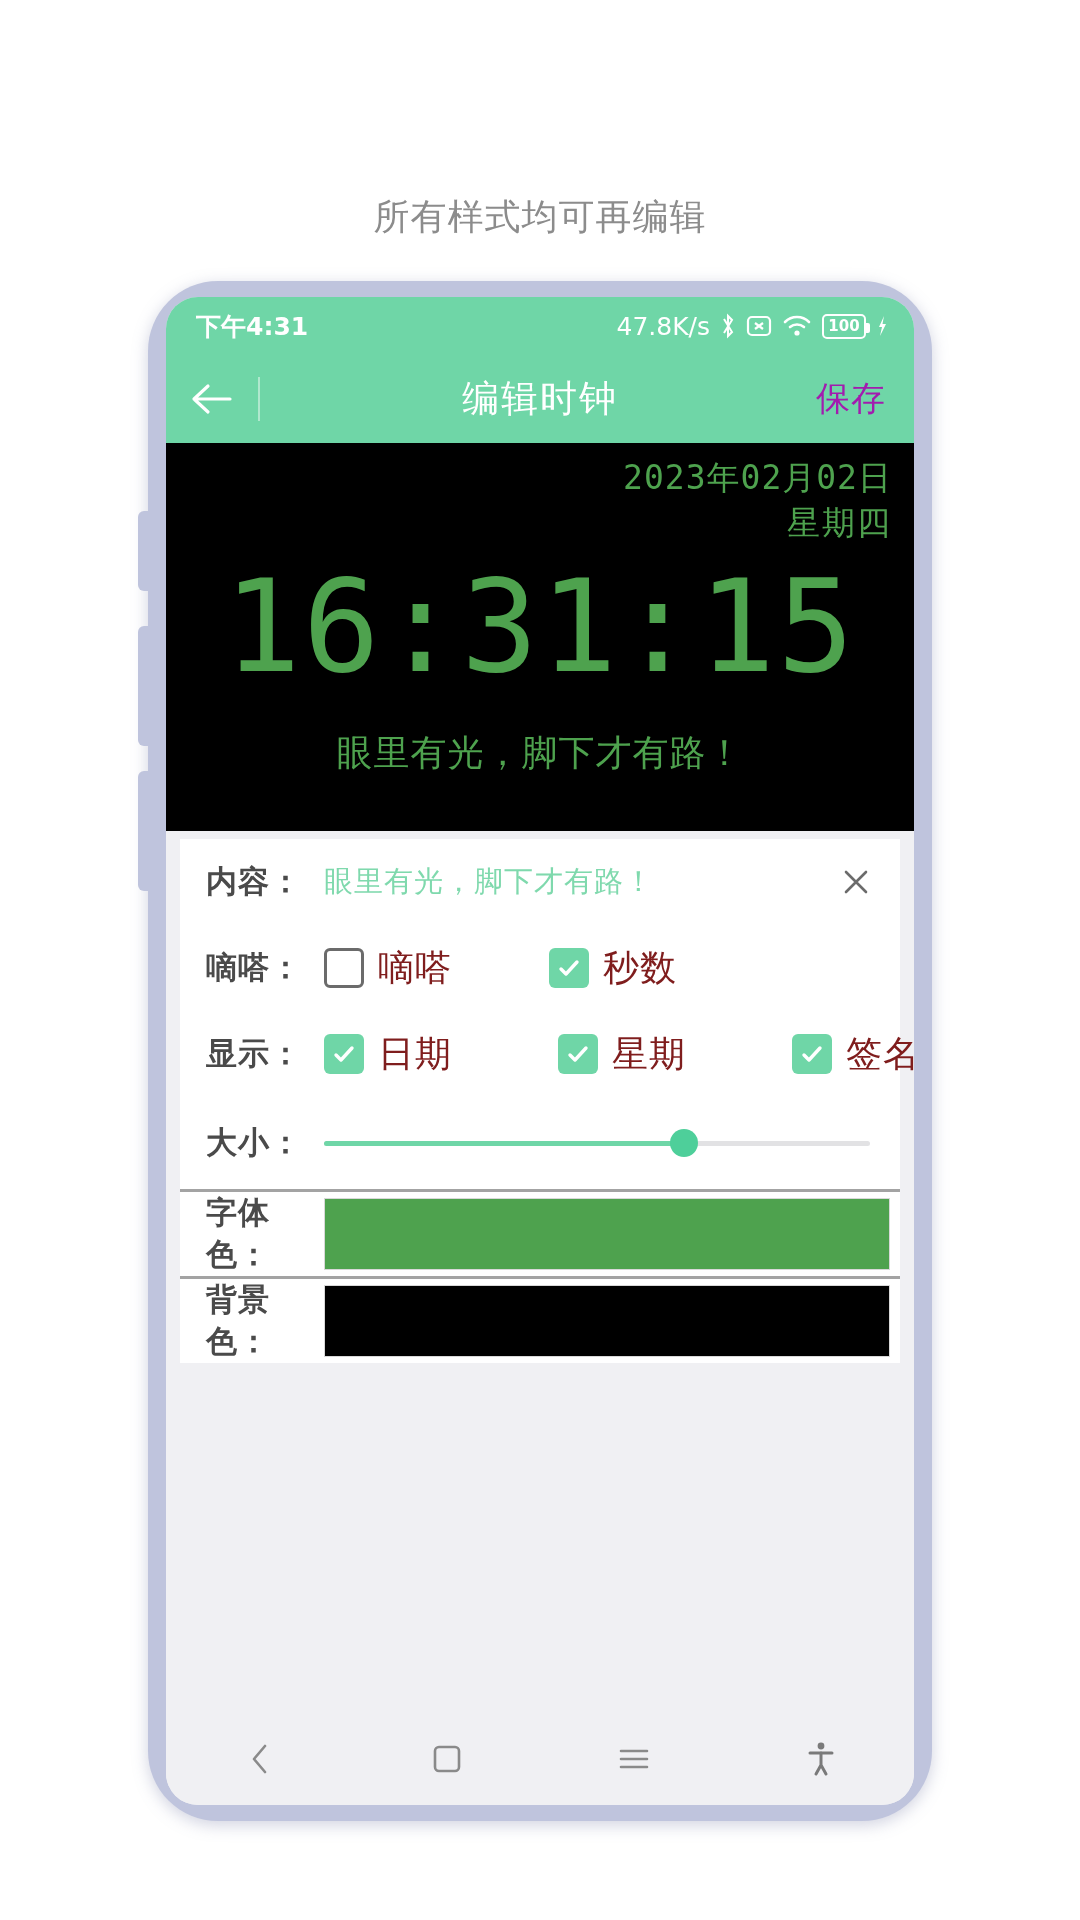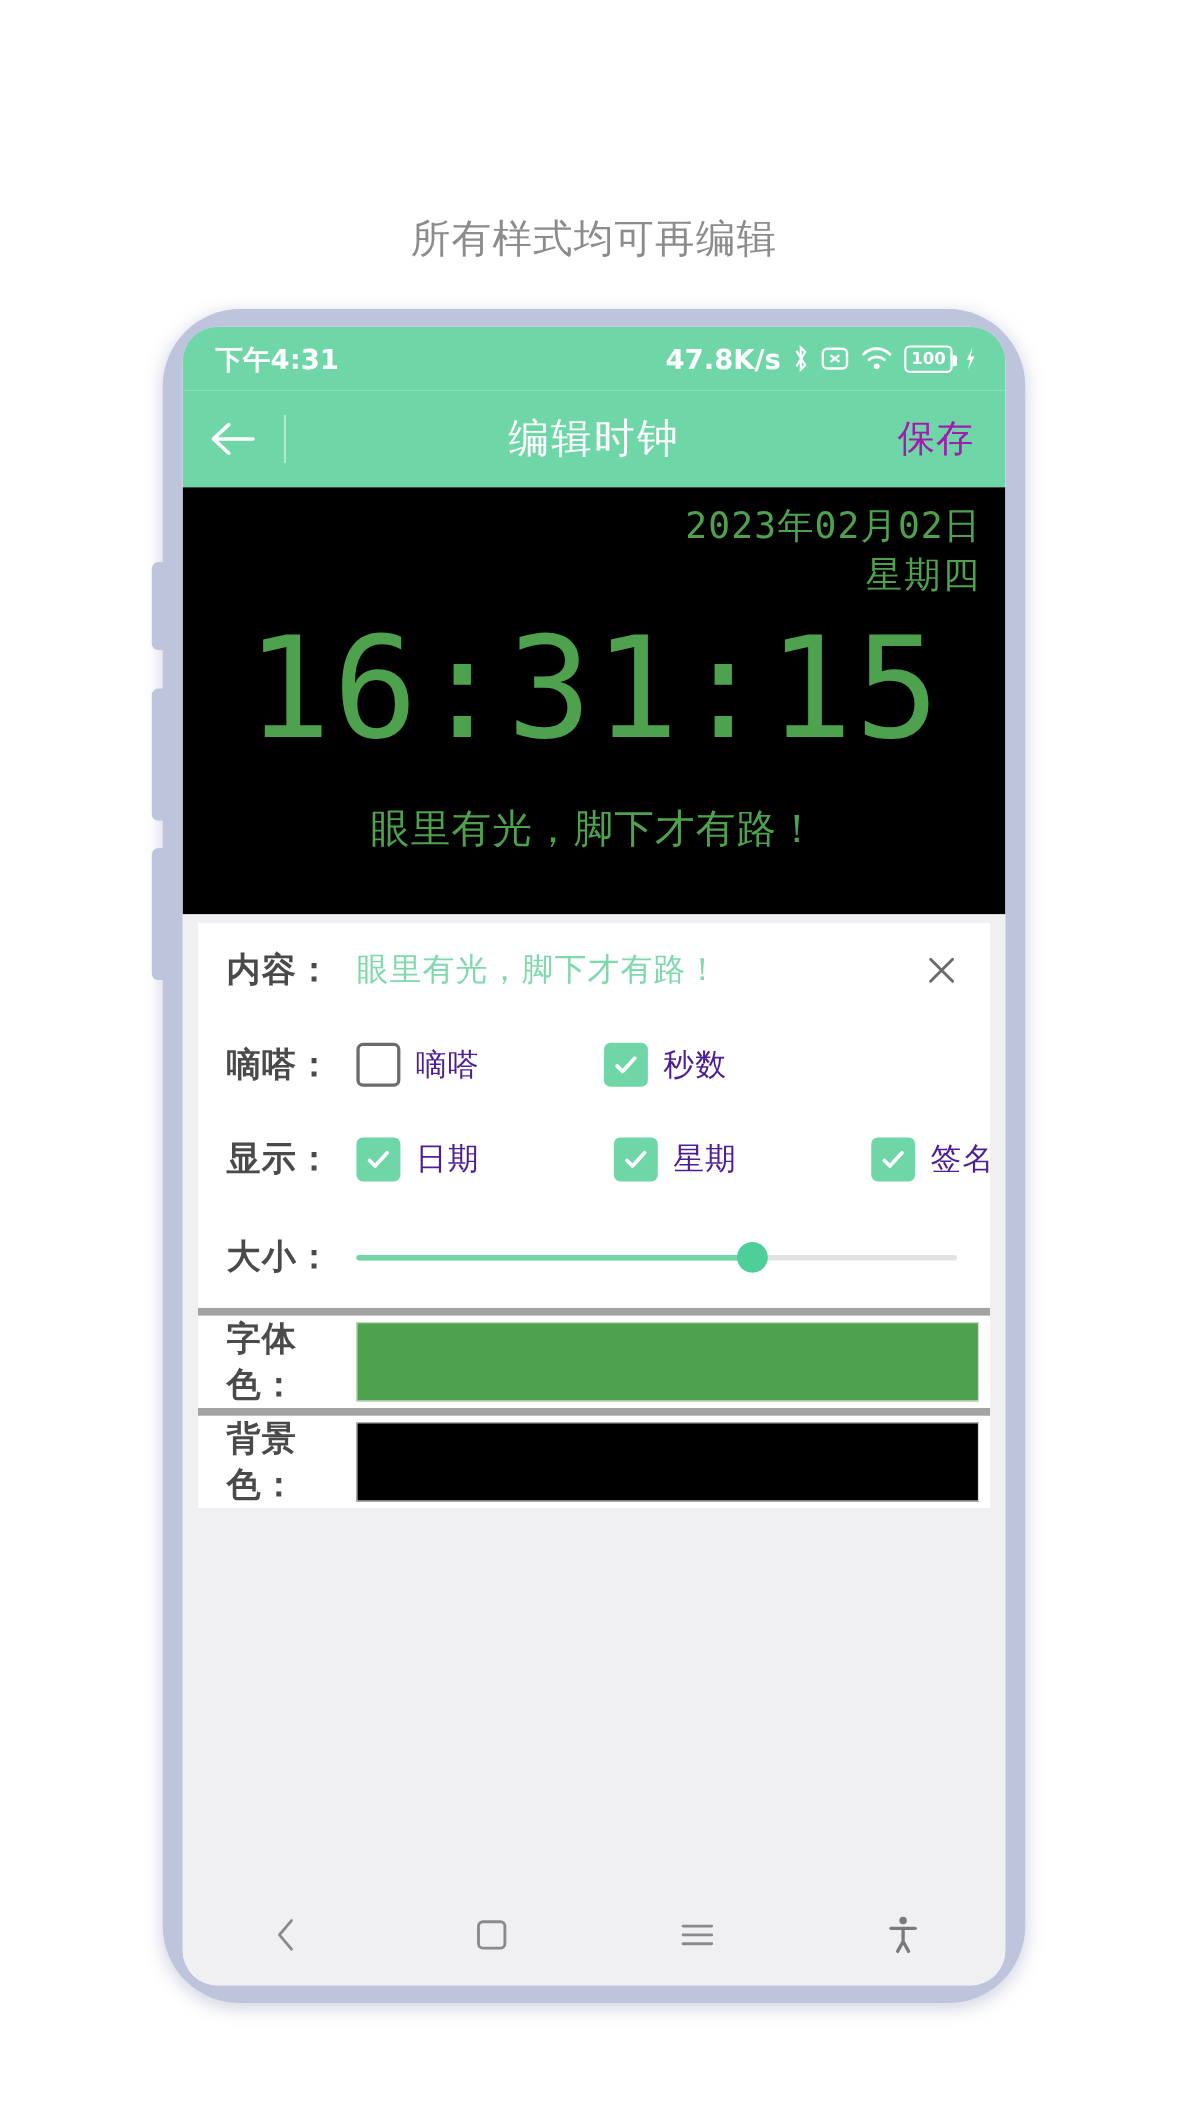--- a/index.html
+++ b/index.html
@@ -91,21 +91,21 @@
     color: #ffffff;
     font-size: 25px;
     font-weight: 700;
     flex: 0 0 auto;
   }
   .status-right {
     display: flex;
     align-items: center;
     gap: 10px;
   }
-  .net-speed { font-size: 25px; font-weight: 700; letter-spacing: 0px; }
+  .net-speed { font-size: 25px; font-weight: 400; letter-spacing: 0px; }
   .ico { display: inline-flex; align-items: center; justify-content: center; }
   .battery {
     position: relative;
     width: 44px; height: 25px;
     border: 2.5px solid #ffffff;
     border-radius: 5px;
     display: flex; align-items: center; justify-content: center;
     font-size: 15px; font-weight: 700; color: #ffffff;
   }
   .battery::after{
@@ -236,21 +236,21 @@
   }
   .cb {
     width: 40px; height: 40px;
     border-radius: 6px;
     display: flex; align-items: center; justify-content: center;
     flex: 0 0 auto;
   }
   .cb.off { border: 3px solid #6b6b6b; background: #ffffff; }
   .cb.on  { background: #6fd6a7; }
   .cb.on svg { display: block; }
-  .cb-label { font-size: 28px; color: #4c1d95; letter-spacing: 1px; }
+  .cb-label { font-size: 36px; color: #7f1d1d; letter-spacing: 1px; }
 
   .row-tick .cb-item:nth-child(1) { width: 225px; }
   .row-show .cb-item { width: 234px; }
 
   
   .row-size { min-height: 92px; }
   .slider {
     position: relative;
     flex: 1 1 auto;
     height: 40px;
@@ -279,21 +279,21 @@
     background: #4ecf9a;
     transform: translateX(-50%);
   }
 
   
   .row-color {
     display: flex;
     align-items: stretch;
     min-height: 86px;
     padding: 0 0 0 26px;
-    border-top: 7px solid #a3a3a3;
+    border-top: 3px solid #a3a3a3;
   }
   .row-color .row-label {
     display: flex;
     align-items: center;
     flex: 0 0 118px;
   }
   .swatch {
     flex: 1 1 auto;
     margin: 6px 10px 6px 0;
     border: 1px solid #d8d8d8;

